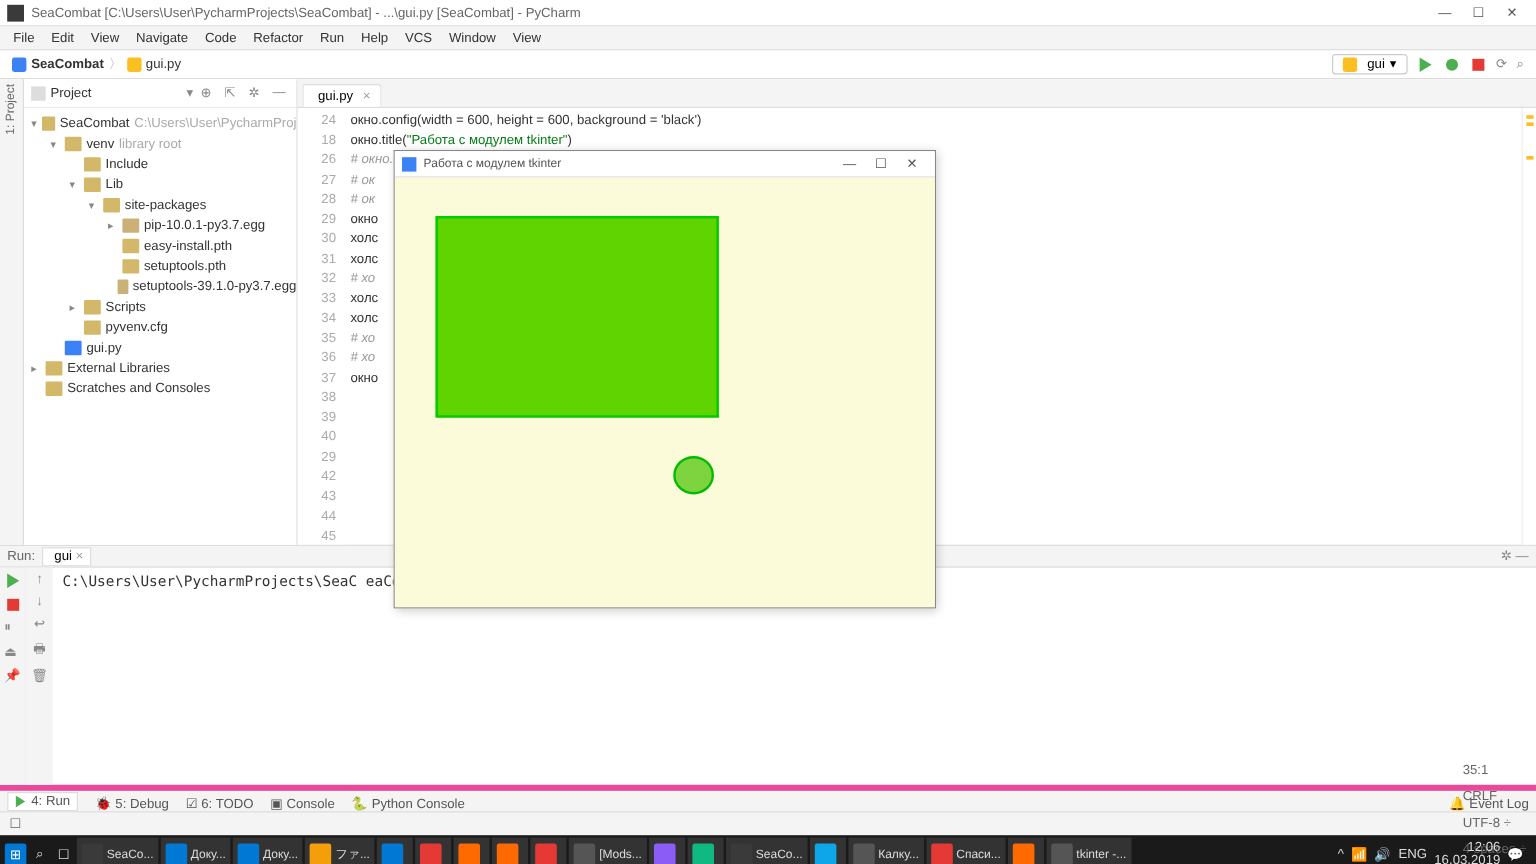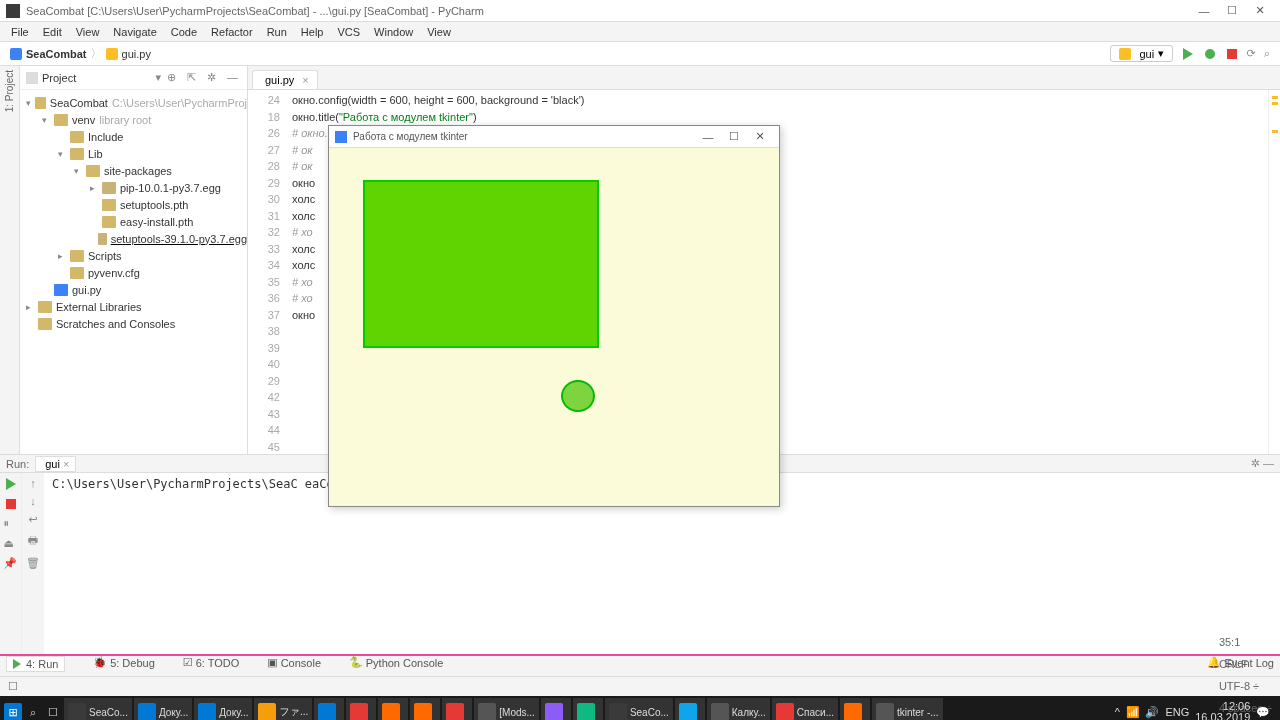--- a/index.html
+++ b/index.html
@@ -51,21 +51,21 @@
 .run { height:200px; background:#fff; border-top:1px solid #ddd; display:flex; }
 .runwrap { display:flex; flex-direction:column; width:100%; }
 .runhdr { height:18px; background:#f4f4f4; border-bottom:1px solid #ddd; display:flex; align-items:center; padding:0 6px; }
 .runhdr .lbl { color:#666; }
 .runhdr .tab2 { background:#fff; border:1px solid #ddd; padding:1px 6px; margin-left:6px; display:flex; align-items:center; gap:3px; }
 .runbody { flex:1; display:flex; }
 .runtools { width:22px; background:#f4f4f4; border-right:1px solid #eee; display:flex; flex-direction:column; align-items:center; padding-top:4px; gap:6px; }
 .runtools div { width:14px; height:14px; }
 .runtools2 { width:22px; background:#f4f4f4; display:flex; flex-direction:column; align-items:center; padding-top:4px; gap:6px; }
 .runout { flex:1; padding:4px 8px; font-family:Consolas,monospace; font-size:12px; color:#333; }
-.btmtools { height:22px; background:#f4f4f4; border-top:2px solid #ec4899; display:flex; align-items:flex-start; padding:0 6px; gap:28px; }
+.btmtools { height:22px; background:#f4f4f4; border-top:5px solid #ec4899; display:flex; align-items:flex-end; padding:0 6px; gap:14px; }
 .btmtools span { color:#555; display:flex; align-items:center; gap:3px; }
 .btmtools .r { margin-left:auto; }
 .status { height:20px; background:#f4f4f4; border-top:1px solid #ddd; display:flex; align-items:center; padding:0 8px; color:#666; }
 .status .r2 { margin-left:auto; display:flex; gap:10px;flex-direction:column; }
 .taskbar { height:32px; background:#1a1a1a; display:flex; align-items:center; padding:0 4px; gap:2px; }
 .taskbar .tbitem { height:28px; min-width:40px; background:#333; display:flex; align-items:center; padding:0 4px; color:#ddd; font-size:10px; gap:3px; }
 .taskbar .tbico { width:18px; height:18px; border-radius:2px; }
 .taskbar .tray { margin-left:auto; display:flex; align-items:center; gap:6px; color:#ddd; font-size:10px; padding-right:6px; }
 .taskbar .tray .clock { text-align:right; line-height:11px; }
 .tkwin { position:absolute; left:328px; top:125px; width:452px; height:382px; background:#fff; border:1px solid #888; box-shadow:2px 2px 8px rgba(0,0,0,0.2); }
@@ -171,28 +171,28 @@
           <span class="txt">site-packages</span>
         </div>
         <div class="node" style="padding-left: 70px;">
           <span class="arrow">▸</span>
           <span class="fico pkg"></span>
           <span class="txt">pip-10.0.1-py3.7.egg</span>
         </div>
         <div class="node" style="padding-left: 70px;">
           <span class="arrow"></span>
           <span class="fico folder"></span>
+          <span class="txt">easy-install.pth</span>
+        </div>
+        <div class="node" style="padding-left: 70px;">
+          <span class="arrow"></span>
+          <span class="fico folder"></span>
           <span class="txt">setuptools.pth</span>
         </div>
         <div class="node" style="padding-left: 70px;">
-          <span class="arrow"></span>
-          <span class="fico folder"></span>
-          <span class="txt">easy-install.pth</span>
-        </div>
-        <div class="node" style="padding-left: 70px; text-decoration: underline;">
           <span class="arrow"></span>
           <span class="fico pkg"></span>
           <span class="txt">setuptools-39.1.0-py3.7.egg</span>
         </div>
         <div class="node" style="padding-left: 38px;">
           <span class="arrow">▸</span>
           <span class="fico folder"></span>
           <span class="txt">Scripts</span>
         </div>
         <div class="node" style="padding-left: 38px;">

